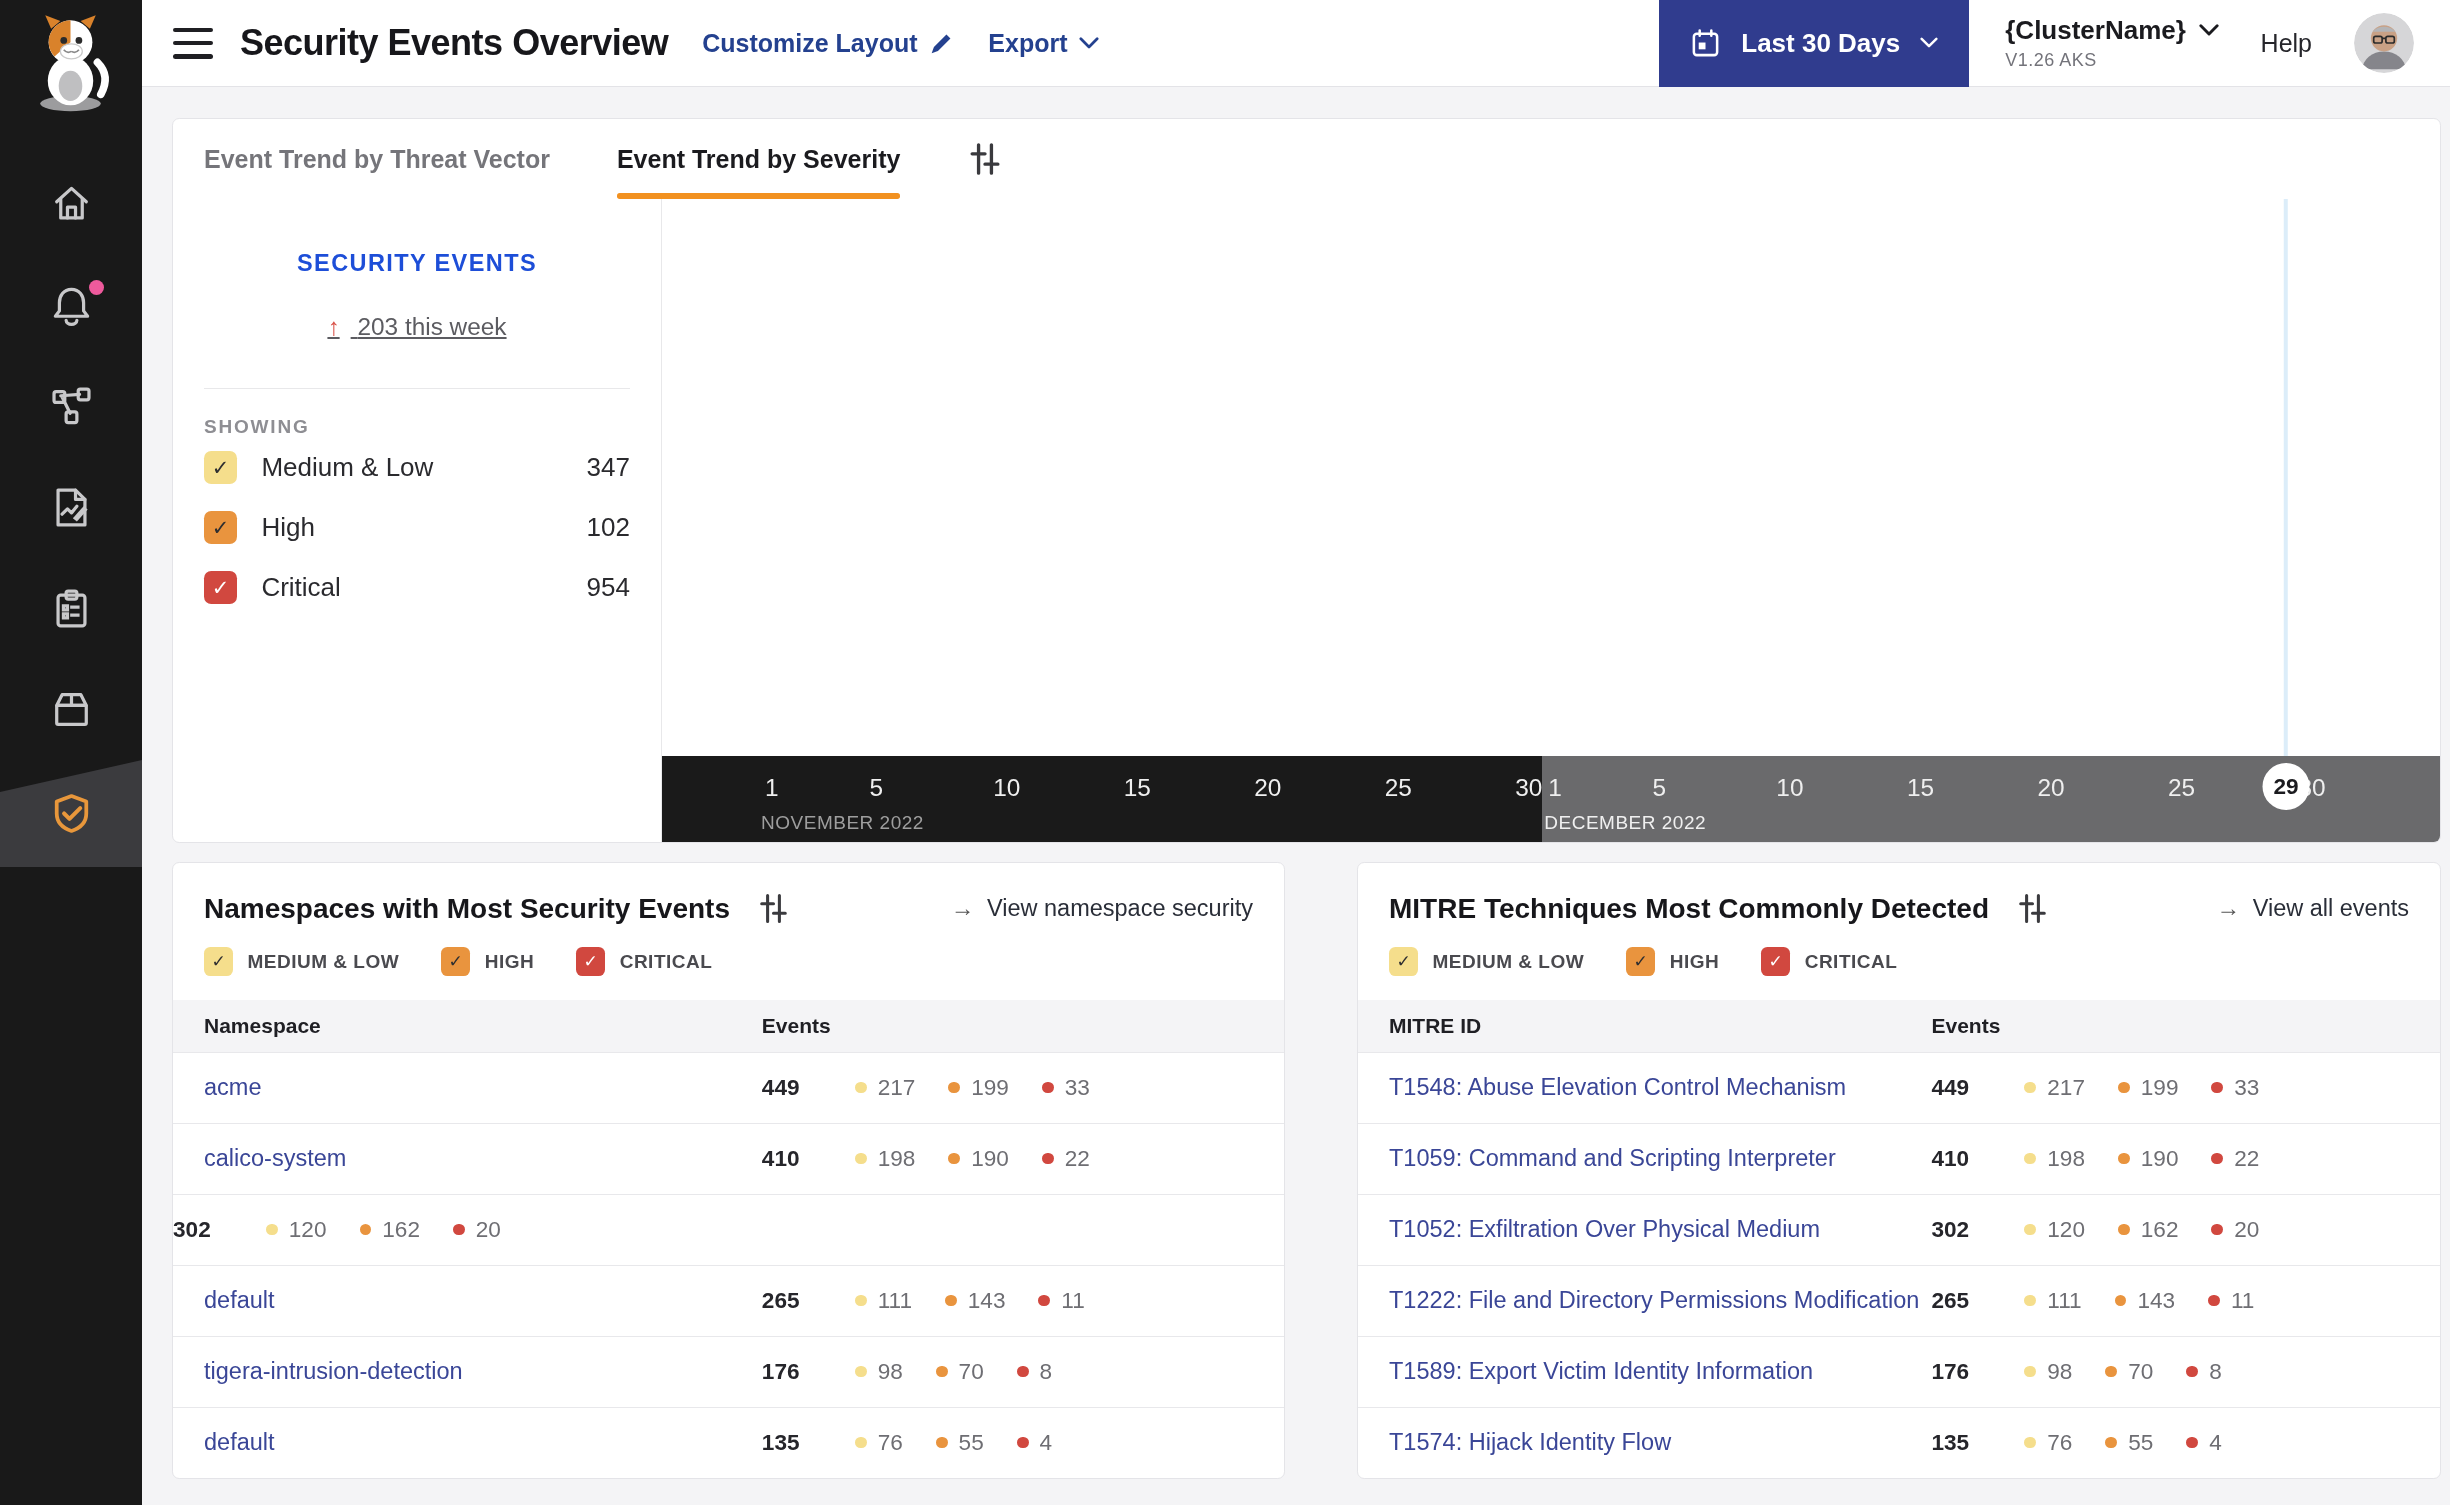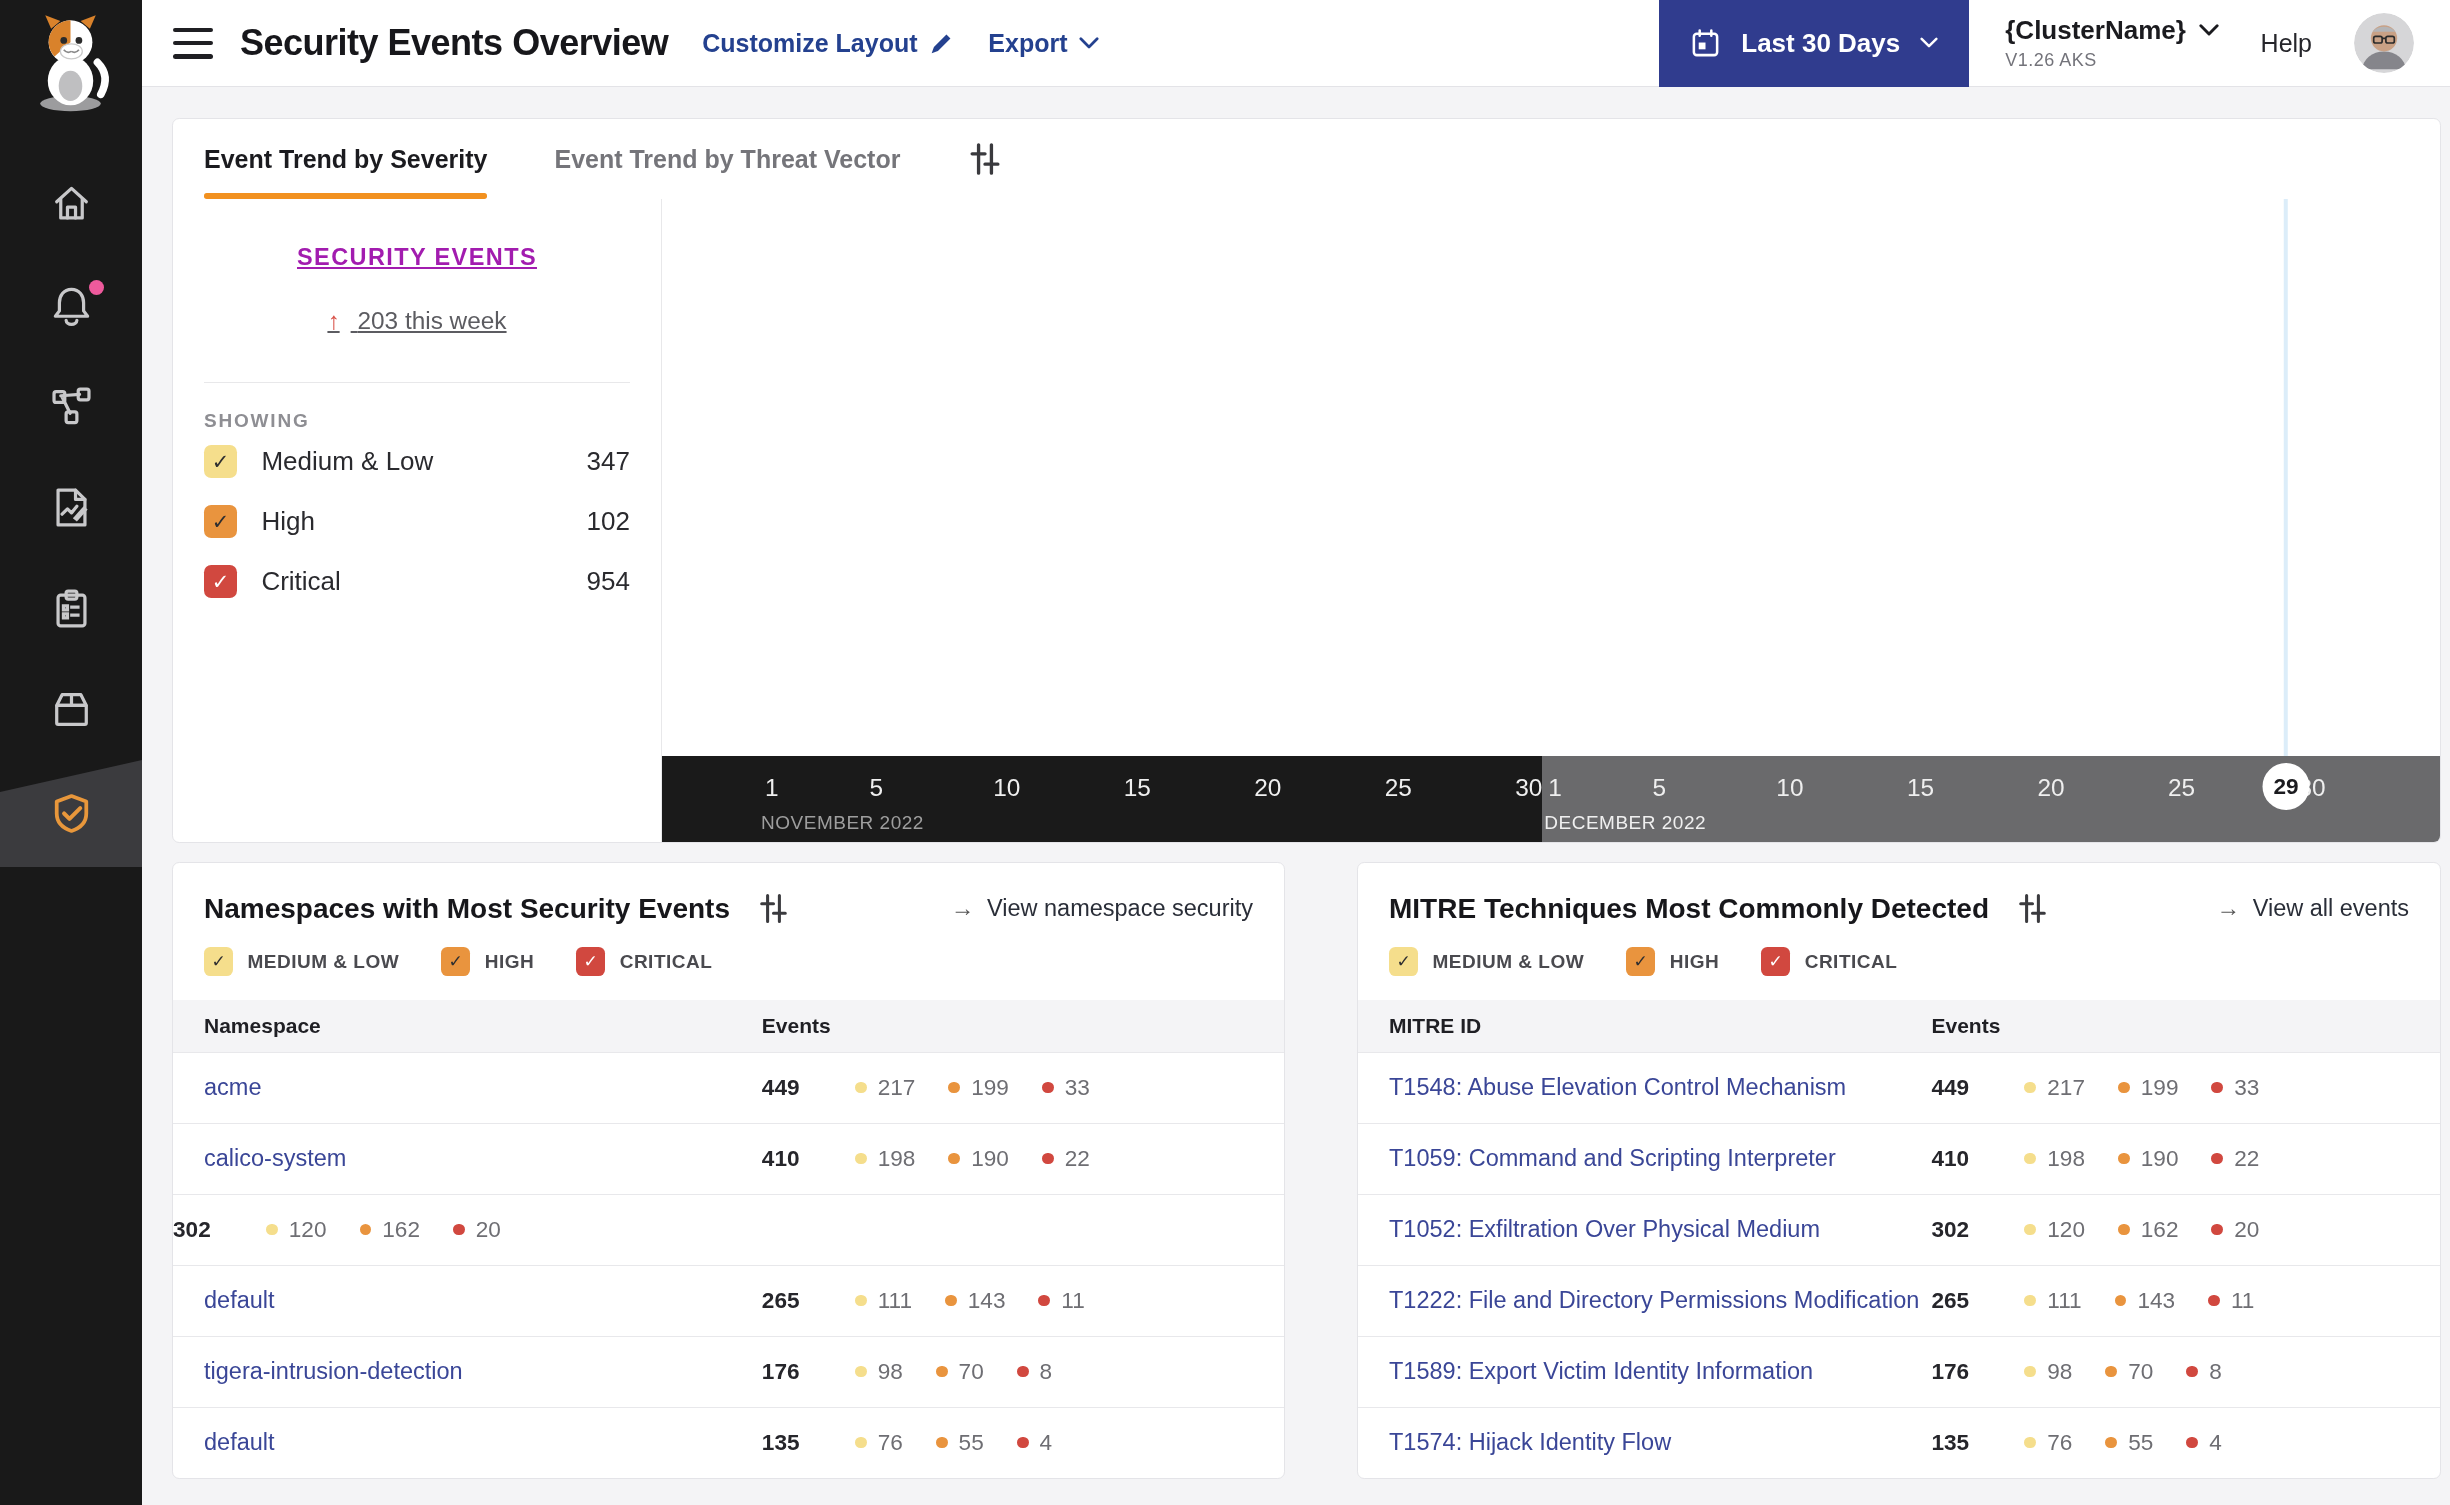--- a/index.html
+++ b/index.html
@@ -39,21 +39,21 @@
   .tabs { height:80px; display:flex; align-items:stretch; padding-left:31px; gap:67px; }
   .tab { display:flex; align-items:center; font-size:25px; font-weight:700; color:#75757A; position:relative; cursor:pointer; white-space:nowrap; }
   .tab.active { color:#1B1B1F; }
   .tab.active::after { content:""; position:absolute; left:0; right:0; bottom:0; height:6.3px; background:#F29120; border-radius:2.7px; }
   .sliders-icon { align-self:center; cursor:pointer; }
   .sliders-icon svg { width:36px; height:36px; display:block; }
   
   .trend-body { display:flex; height:644px; }
   .summary-col { width:489px; flex:none; border-right:0.9px solid #E8E8EA; padding-top:42px; }
   .big-number { font-size:121px; font-weight:800; color:#1B1B1E; text-align:center; letter-spacing:-4.5px; line-height:1; }
-  .big-label { text-align:center; font-size:23.5px; font-weight:700; color:#a21caf; letter-spacing:1.4px; margin-top:3px;text-decoration:underline; }
+  .big-label { text-align:center; font-size:23.5px; font-weight:700; color:#1d4ed8; letter-spacing:1.4px; margin-top:9px; }
   .delta { text-align:center; font-size:24.4px; color:#5C5C61; margin-top:36px;text-decoration:underline; }
   .delta .up { color:#D9534A; font-weight:600; margin-right:11px; }
   .sum-divider { height:0.9px; background:#E8E8EA; margin:47px 31px 27px; }
   .showing { font-size:19px; font-weight:700; color:#8E8E93; letter-spacing:1.8px; margin-left:31px; }
   .filter-row { display:flex; align-items:center; margin:0 31px; height:60px; }
   .cb { width:33px; height:33px; border-radius:7.2px; display:flex; align-items:center; justify-content:center;
         font-size:21px; font-weight:800; cursor:pointer; flex:none; }
   .filter-label { margin-left:24.4px; font-size:26px; color:#2A2A2E; }
   .filter-count { margin-left:auto; font-size:26px; color:#2A2A2E; }
   
@@ -219,22 +219,22 @@
       <path d="M20 20 a14 11 0 0 1 24 0 z" fill="#B4B4B6"></path>
       <rect x="21" y="25" width="9" height="7" rx="2" stroke="#2B2B2B" stroke-width="1.8" fill="none"></rect>
       <rect x="34" y="25" width="9" height="7" rx="2" stroke="#2B2B2B" stroke-width="1.8" fill="none"></rect>
       <path d="M30 27 h4" stroke="#2B2B2B" stroke-width="1.8"></path>
     </svg>
   </div>
 </div>
 
 <div class="card" id="trend-card">
   <div class="tabs">
+    <div class="tab">Event Trend by Threat Vector</div>
     <div class="tab active">Event Trend by Severity</div>
-    <div class="tab">Event Trend by Threat Vector</div>
     <div class="sliders-icon">
       <svg viewBox="0 0 28 28">
         <path d="M9 3 V25 M19 3 V25" stroke="#3A3A3E" stroke-width="2.6" stroke-linecap="round"></path>
         <path d="M4 10 H14 M14 18 H24" stroke="#3A3A3E" stroke-width="2.6" stroke-linecap="round"></path>
       </svg>
     </div>
   </div>
   <div class="trend-body">
     <div class="summary-col">
       <div class="big-label">SECURITY EVENTS</div>

